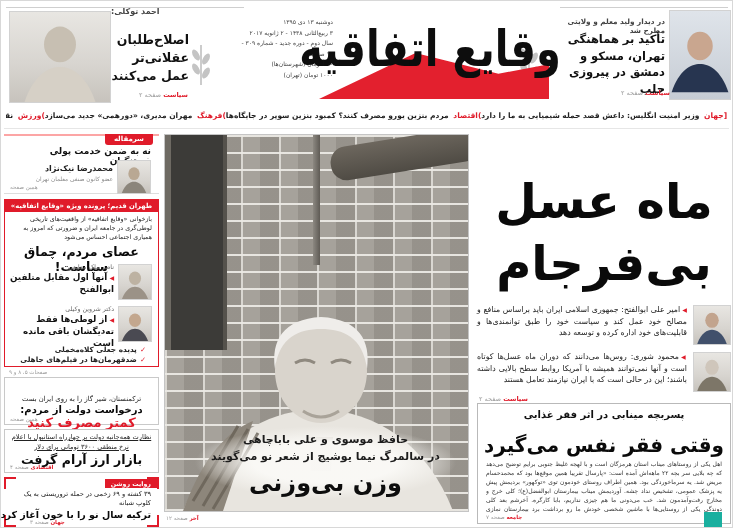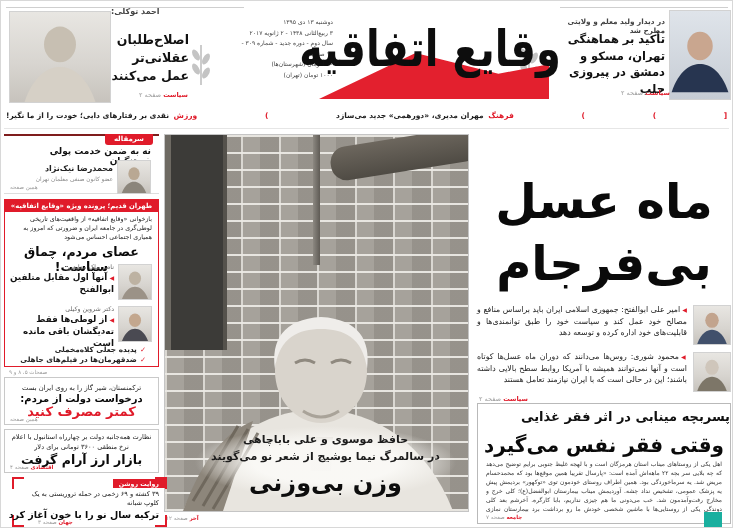--- a/index.html
+++ b/index.html
@@ -33,21 +33,21 @@
   .lead-hl{position:absolute;font-size:48px;font-weight:900;color:#0a0a0a;text-align:center;letter-spacing:-1px;line-height:1;}
   .bullet-row{position:absolute;}
   .bullet-txt{position:absolute;top:0;right:44px;left:0;font-size:7.8px;color:#222;text-align:justify;line-height:1.5;}
   .bullet-txt .mark{color:#e01b2a;font-size:6px;margin-left:2px;}
   
   .box{position:absolute;background:#fff;border:1px solid #c9c9c9;box-sizing:border-box;}
   .box-red{border:1px solid #e01b2a;}
   .band{background:#e01b2a;color:#fff;font-size:6.8px;font-weight:bold;text-align:center;padding:2px 2px;}
   .center{text-align:center;}
   
-  .editorial{position:absolute;border-top:2px solid #7f1d1d;border-bottom:1px solid #ddd;box-sizing:border-box;background:#fff;}
+  .editorial{position:absolute;border-top:2px solid #fca5a5;border-bottom:1px solid #ddd;box-sizing:border-box;background:#fff;}
   .ribbon{position:absolute;top:-2px;right:6px;background:#e01b2a;color:#fff;font-size:7px;font-weight:bold;
           padding:1px 9px 2px;border-radius:0 0 3px 3px;}
   
   .t-lead{position:absolute;font-size:6.3px;color:#222;line-height:1.4;text-align:right;}
   .t-headline{position:absolute;font-size:12.5px;font-weight:900;color:#0a0a0a;text-align:center;left:0;right:0;}
   .t-name{position:absolute;font-size:6.3px;color:#666;}
   .t-quote{position:absolute;font-size:8.8px;font-weight:bold;color:#111;line-height:1.35;text-align:right;}
   .t-quote .mark{color:#e01b2a;font-size:6px;margin-left:2px;}
   .check-row{position:absolute;font-size:7.3px;font-weight:bold;color:#222;white-space:nowrap;}
   .check-row .chk{color:#e01b2a;margin-left:3px;font-weight:900;}
@@ -70,28 +70,28 @@
        repeating-linear-gradient(90deg, rgba(0,0,0,0) 0 19px, rgba(110,105,98,.28) 19px 38px);}
   .door{position:absolute;left:0;top:0;width:52px;height:215px;background:#3c3b38;border-left:6px solid #6e6a63;border-right:4px solid #55524c;}
   .roof{position:absolute;right:-12px;top:2px;width:150px;height:34px;background:linear-gradient(180deg,#6d675e,#4f4b44);
         border-radius:16px;transform:rotate(-9deg);}
   .pole{position:absolute;left:148px;top:0;width:7px;height:130px;background:linear-gradient(90deg,#8c8881,#5f5b55);}
   .caption{position:absolute;left:30px;right:12px;bottom:12px;text-align:center;
            background:radial-gradient(closest-side,rgba(250,249,246,.95) 55%,rgba(250,249,246,0));padding:6px 4px 2px;}
   .cap-k{font-size:11px;font-weight:bold;color:#1c1c1c;line-height:1.5;}
   .cap-h{font-size:24px;font-weight:900;color:#0d0d0d;margin-top:4px;}
   
-  .pv-k{position:absolute;left:0;right:0;font-size:13px;font-weight:bold;color:#111;}
+  .pv-k{position:absolute;left:0;right:0;text-align:center;font-size:10px;font-weight:bold;color:#111;}
   .pv-h{position:absolute;left:0;right:0;text-align:center;font-size:20px;font-weight:900;color:#0a0a0a;}
   .pv-body{position:absolute;font-size:6px;color:#333;text-align:justify;line-height:1.5;}
   .teal{position:absolute;background:#1aaf9f;}
   .gas-k{font-size:6.8px;color:#222;}
   .gas-h{font-size:10px;font-weight:900;color:#0a0a0a;}
   .gas-r{font-size:13px;font-weight:900;color:#e01b2a;}
-  .cur-k{font-size:6.6px;color:#222;line-height:1.45;}
+  .cur-k{font-size:6.6px;color:#222;line-height:1.45;text-decoration:underline;}
   .cur-h{font-size:12.5px;font-weight:900;color:#0a0a0a;}
   .tk-k{position:absolute;font-size:6.6px;color:#222;line-height:1.4;text-align:right;}
   .tk-h{position:absolute;font-size:9.5px;font-weight:900;color:#0a0a0a;white-space:nowrap;}
 </style>
 </head>
 <body>
 
 <svg width="0" height="0" style="position:absolute">
   <symbol id="sil" viewBox="0 0 40 44">
     <ellipse cx="20" cy="13" rx="8.5" ry="9.5" fill="var(--h,#9a958d)"></ellipse>
@@ -149,21 +149,29 @@
   </div>
   <div class="tl-kicker" style="left:556px;top:16px;width:108px;text-align:right;font-size:7.3px;">در دیدار ولید معلم و ولایتی مطرح شد</div>
   <div class="tl-headline" style="left:556px;top:30px;width:108px;font-size:11.5px;">تأکید بر هماهنگی تهران، مسکو و دمشق در پیروزی حلب</div>
   <div class="slabel" style="left:620px;top:88px;">
     <span class="sec">سیاست</span>
     <span class="pg">صفحه ۲</span>
   </div>
 
   <div class="strip">
     <span class="red">[</span>
+    <span>
+      <span class="sec">جهان</span>
+      <span>وزیر امنیت انگلیس: داعش قصد حمله شیمیایی به ما را دارد</span>
+    </span>
     <span class="red">)</span>
+    <span>
+      <span class="sec">اقتصاد</span>
+      <span>مردم بنزین یورو مصرف کنند؟ کمبود بنزین سوپر در جایگاه‌ها</span>
+    </span>
     <span class="red">)</span>
     <span>
       <span class="sec">فرهنگ</span>
       <span>مهران مدیری، «دورهمی» جدید می‌سازد</span>
     </span>
     <span class="red">)</span>
     <span>
       <span class="sec">ورزش</span>
       <span>نقدی بر رفتارهای دایی؛ خودت را از ما نگیر!</span>
     </span>
@@ -275,36 +283,36 @@
     <div class="check-row" style="top:155px;right:12px;">
       <span class="chk">✓</span><span>ضدقهرمان‌ها در فیلم‌های جاهلی</span>
     </div>
     <div class="check-row" style="top:165px;right:12px;background:#fff;margin-top:20px;">
       <span class="chk">✓</span><span>رونق فعالیت کلاه‌مخملی‌ها در تهران</span>
     </div>
   </div>
   <div class="gray-note" style="left:8px;top:368px;">صفحات ۵، ۸ و ۹</div>
 
   <div class="box center" style="left:3px;top:376px;width:155px;height:48px;">
-    <div class="gas-k" style="margin-top:6px;">ترکمنستان، شیر گاز را به روی ایران بست</div>
+    <div class="gas-k" style="margin-top:17px;">ترکمنستان، شیر گاز را به روی ایران بست</div>
     <div class="gas-h" style="margin-top:1px;">درخواست دولت از مردم:</div>
     <div class="gas-r">کمتر مصرف کنید</div>
     <div class="gray-note" style="left:5px;bottom:2px;">همین صفحه</div>
   </div>
 
   <div class="box center" style="left:3px;top:428px;width:155px;height:44px;">
     <div class="cur-k" style="margin:3px 5px 0;">نظارت همه‌جانبه دولت بر چهارراه استانبول با اعلام نرخ منطقی ۳۶۰۰ تومانی برای دلار</div>
     <div class="cur-h">بازار ارز آرام گرفت</div>
     <div class="slabel" style="left:5px;bottom:2px;font-size:5.5px;">
       <span class="sec">اقتصادی</span>
       <span class="pg">صفحه ۴</span>
     </div>
   </div>
 
-  <div class="cb" style="left:11px;top:476px;width:155px;height:50px;">
+  <div class="cb" style="left:3px;top:476px;width:155px;height:50px;">
     <div class="cb2"></div>
     <div class="red-tab">روایت روشن</div>
     <div class="tk-k" style="top:13px;right:8px;left:8px;">۳۹ کشته و ۶۹ زخمی در حمله تروریستی به یک کلوپ شبانه</div>
     <div class="tk-h" style="top:32px;right:8px;">ترکیه سال نو را با خون آغاز کرد</div>
     <div class="slabel" style="left:26px;bottom:2px;font-size:5.5px;">
       <span class="sec">جهان</span>
       <span class="pg">صفحه ۳</span>
     </div>
   </div>
 

